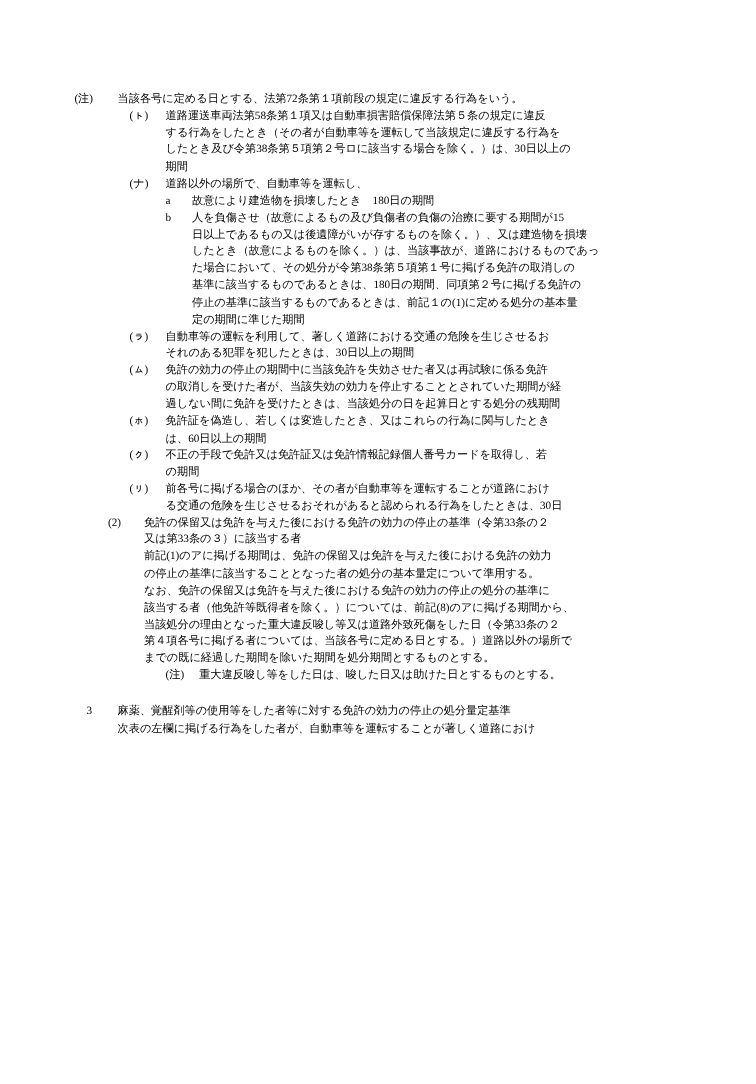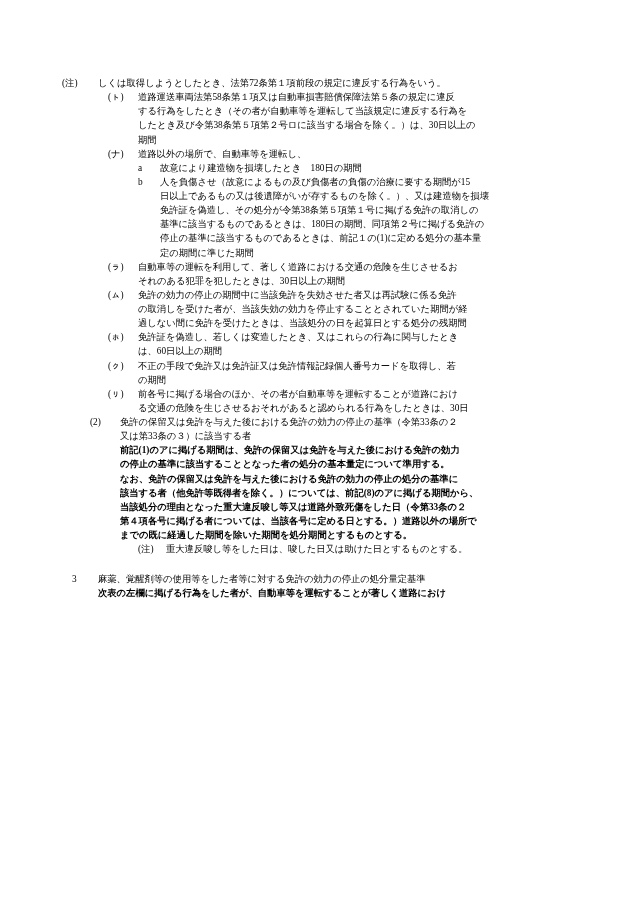--- a/index.html
+++ b/index.html
@@ -49,35 +49,35 @@
 
   .lv-item { margin-left: 46px; }
   .lv-item .marker { width: 30px; }
 
   .lv-sub { margin-left: 76px; }
   .lv-sub .marker { width: 22px; }
 
   .lv-para2 { margin-left: 28px; }
   .lv-para2 .marker { width: 30px; }
 
-  .plain-indent-1 { margin-left: 58px; text-align: justify; font-weight: bold; }
+  .plain-indent-1 { margin-left: 58px; text-align: justify; }
 
   .lv-sec { margin-left: 10px; }
   .lv-sec .marker { width: 26px; }
   .gap-l { height: 16px; }
 </style>
 </head>
 <body>
 
 <div class="page">
   <div class="doc">
 
     <div class="row lv-note">
       <div class="marker">(注)</div>
-      <div class="body-text">しくは取得しようとしたとき、法第72条第１項前段の規定に違反する行為をいう。</div>
+      <div class="body-text">当該各号に定める日とする、法第72条第１項前段の規定に違反する行為をいう。</div>
     </div>
 
     <div class="row lv-item">
       <div class="marker">(ㇳ)</div>
       <div class="body-text">
         <div>道路運送車両法第58条第１項又は自動車損害賠償保障法第５条の規定に違反</div>
         <div>する行為をしたとき（その者が自動車等を運転して当該規定に違反する行為を</div>
         <div>したとき及び令第38条第５項第２号ロに該当する場合を除く。）は、30日以上の</div>
         <div>期間</div>
       </div>
@@ -95,21 +95,22 @@
       <div class="body-text">
         <div>故意により建造物を損壊したとき　180日の期間</div>
       </div>
     </div>
 
     <div class="row lv-sub">
       <div class="marker">b</div>
       <div class="body-text">
         <div>人を負傷させ（故意によるもの及び負傷者の負傷の治療に要する期間が15</div>
         <div>日以上であるもの又は後遺障がいが存するものを除く。）、又は建造物を損壊</div>
-        <div>免許証を偽造し、その処分が令第38条第５項第１号に掲げる免許の取消しの</div>
+        <div>したとき（故意によるものを除く。）は、当該事故が、道路におけるものであっ</div>
+        <div>た場合において、その処分が令第38条第５項第１号に掲げる免許の取消しの</div>
         <div>基準に該当するものであるときは、180日の期間、同項第２号に掲げる免許の</div>
         <div>停止の基準に該当するものであるときは、前記１の(1)に定める処分の基本量</div>
         <div>定の期間に準じた期間</div>
       </div>
     </div>
 
     <div class="row lv-item">
       <div class="marker">(ㇻ)</div>
       <div class="body-text">
         <div>自動車等の運転を利用して、著しく道路における交通の危険を生じさせるお</div>

